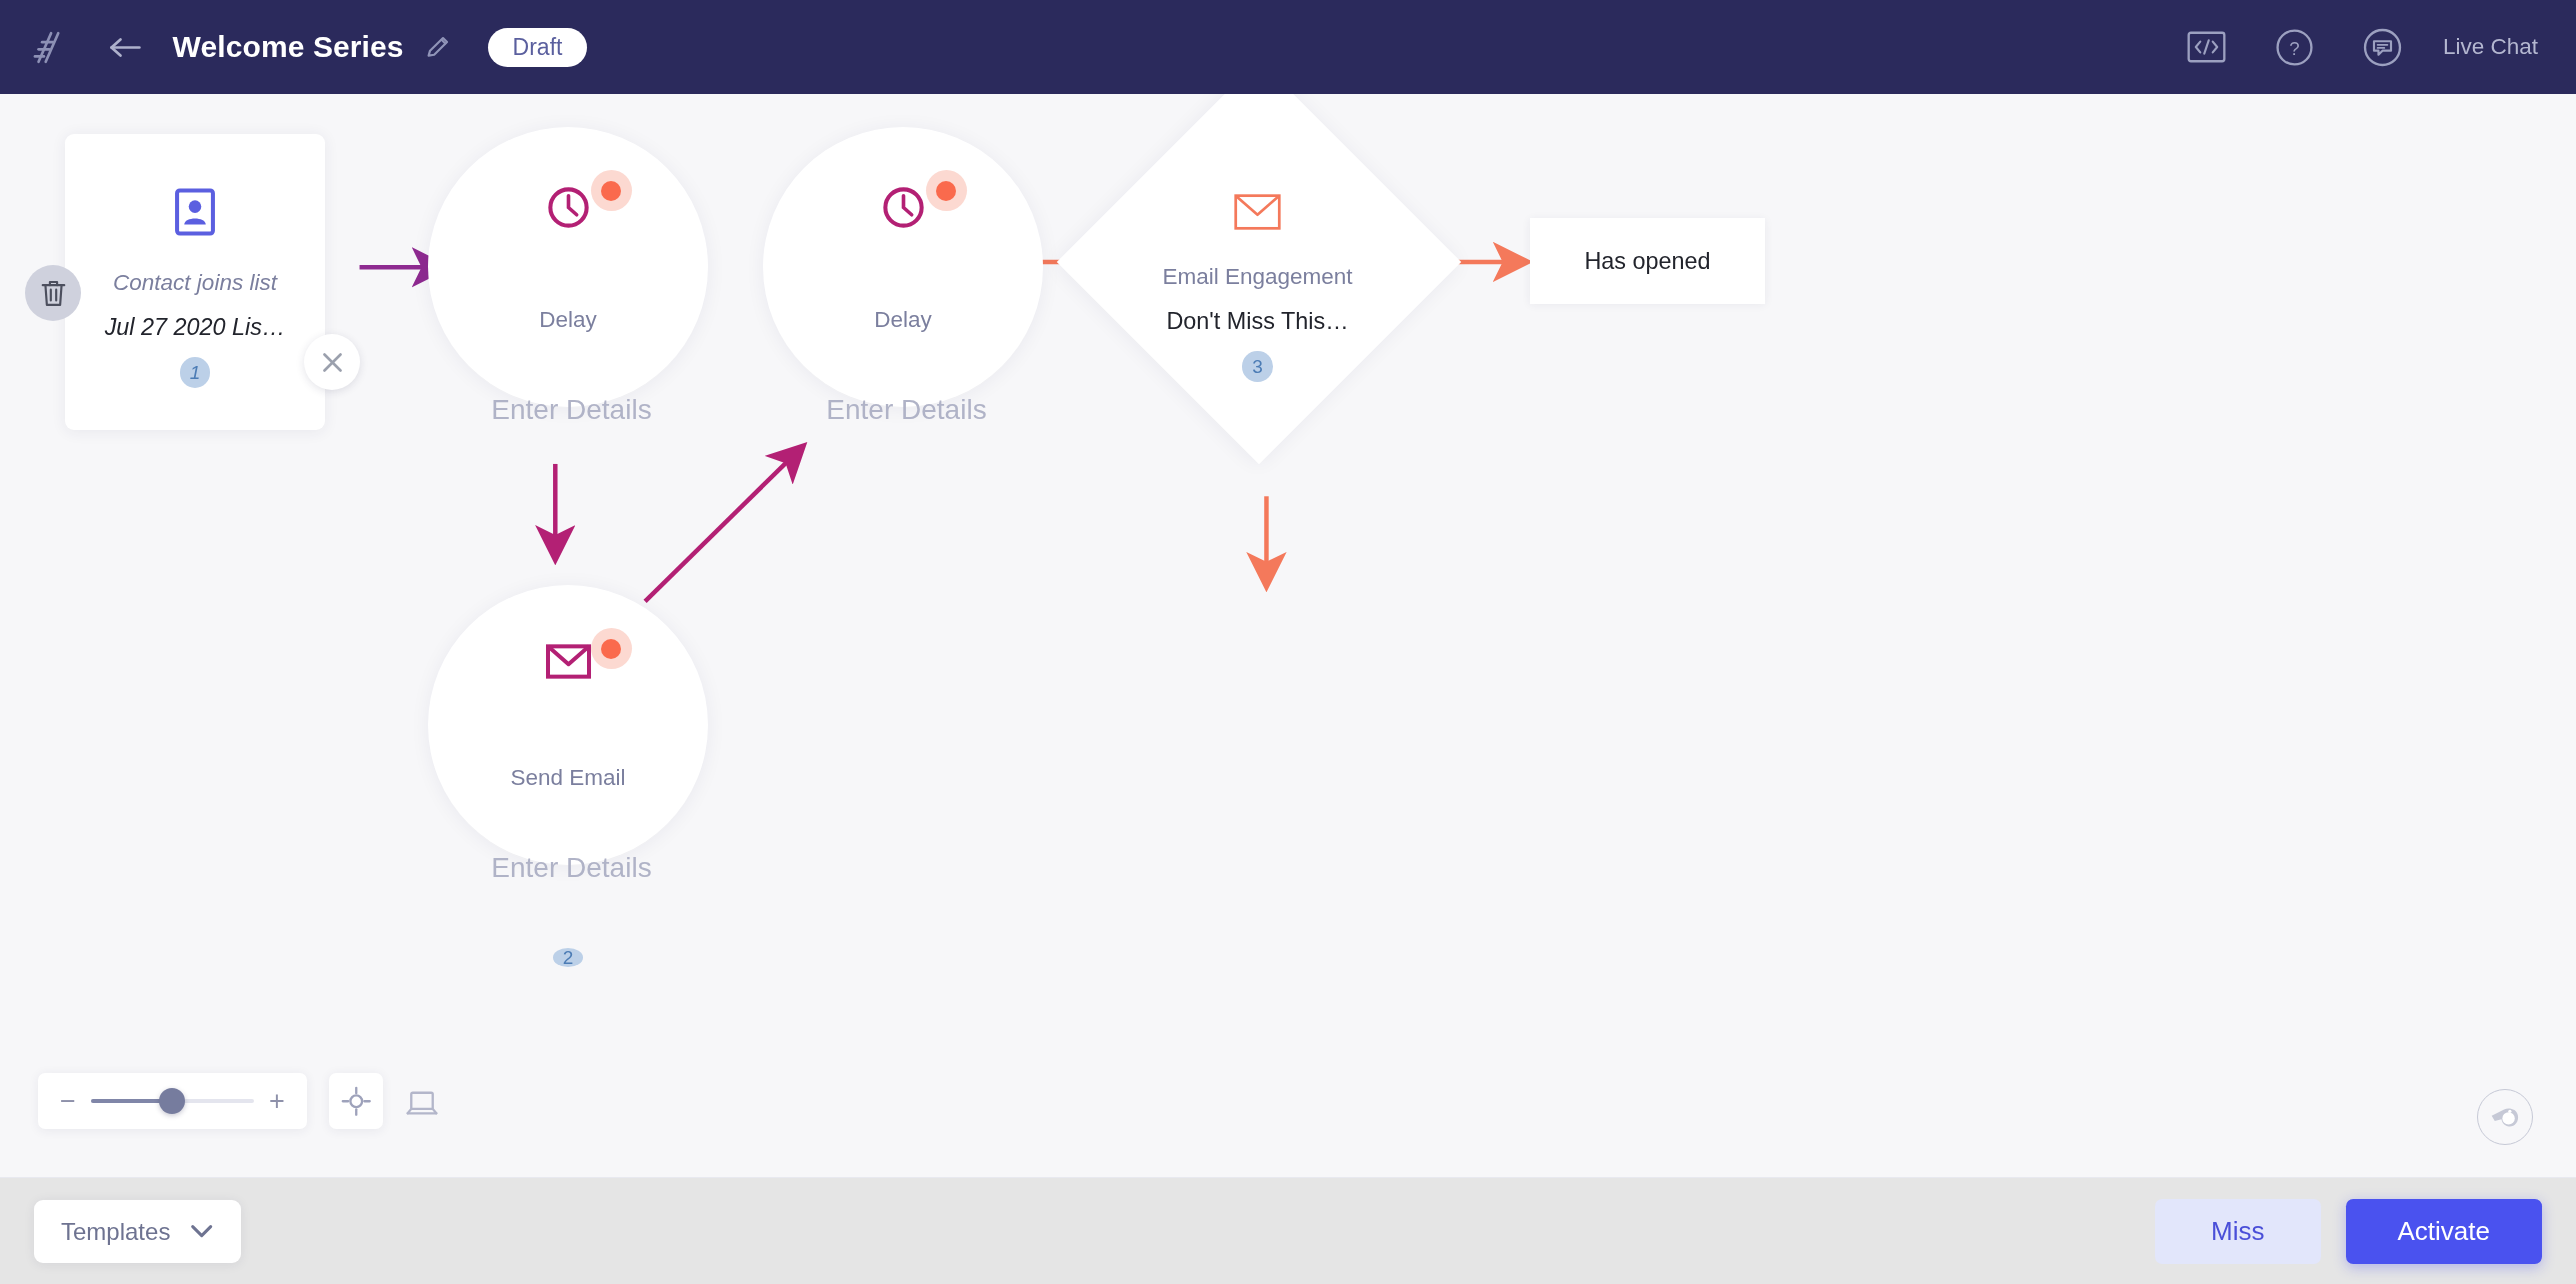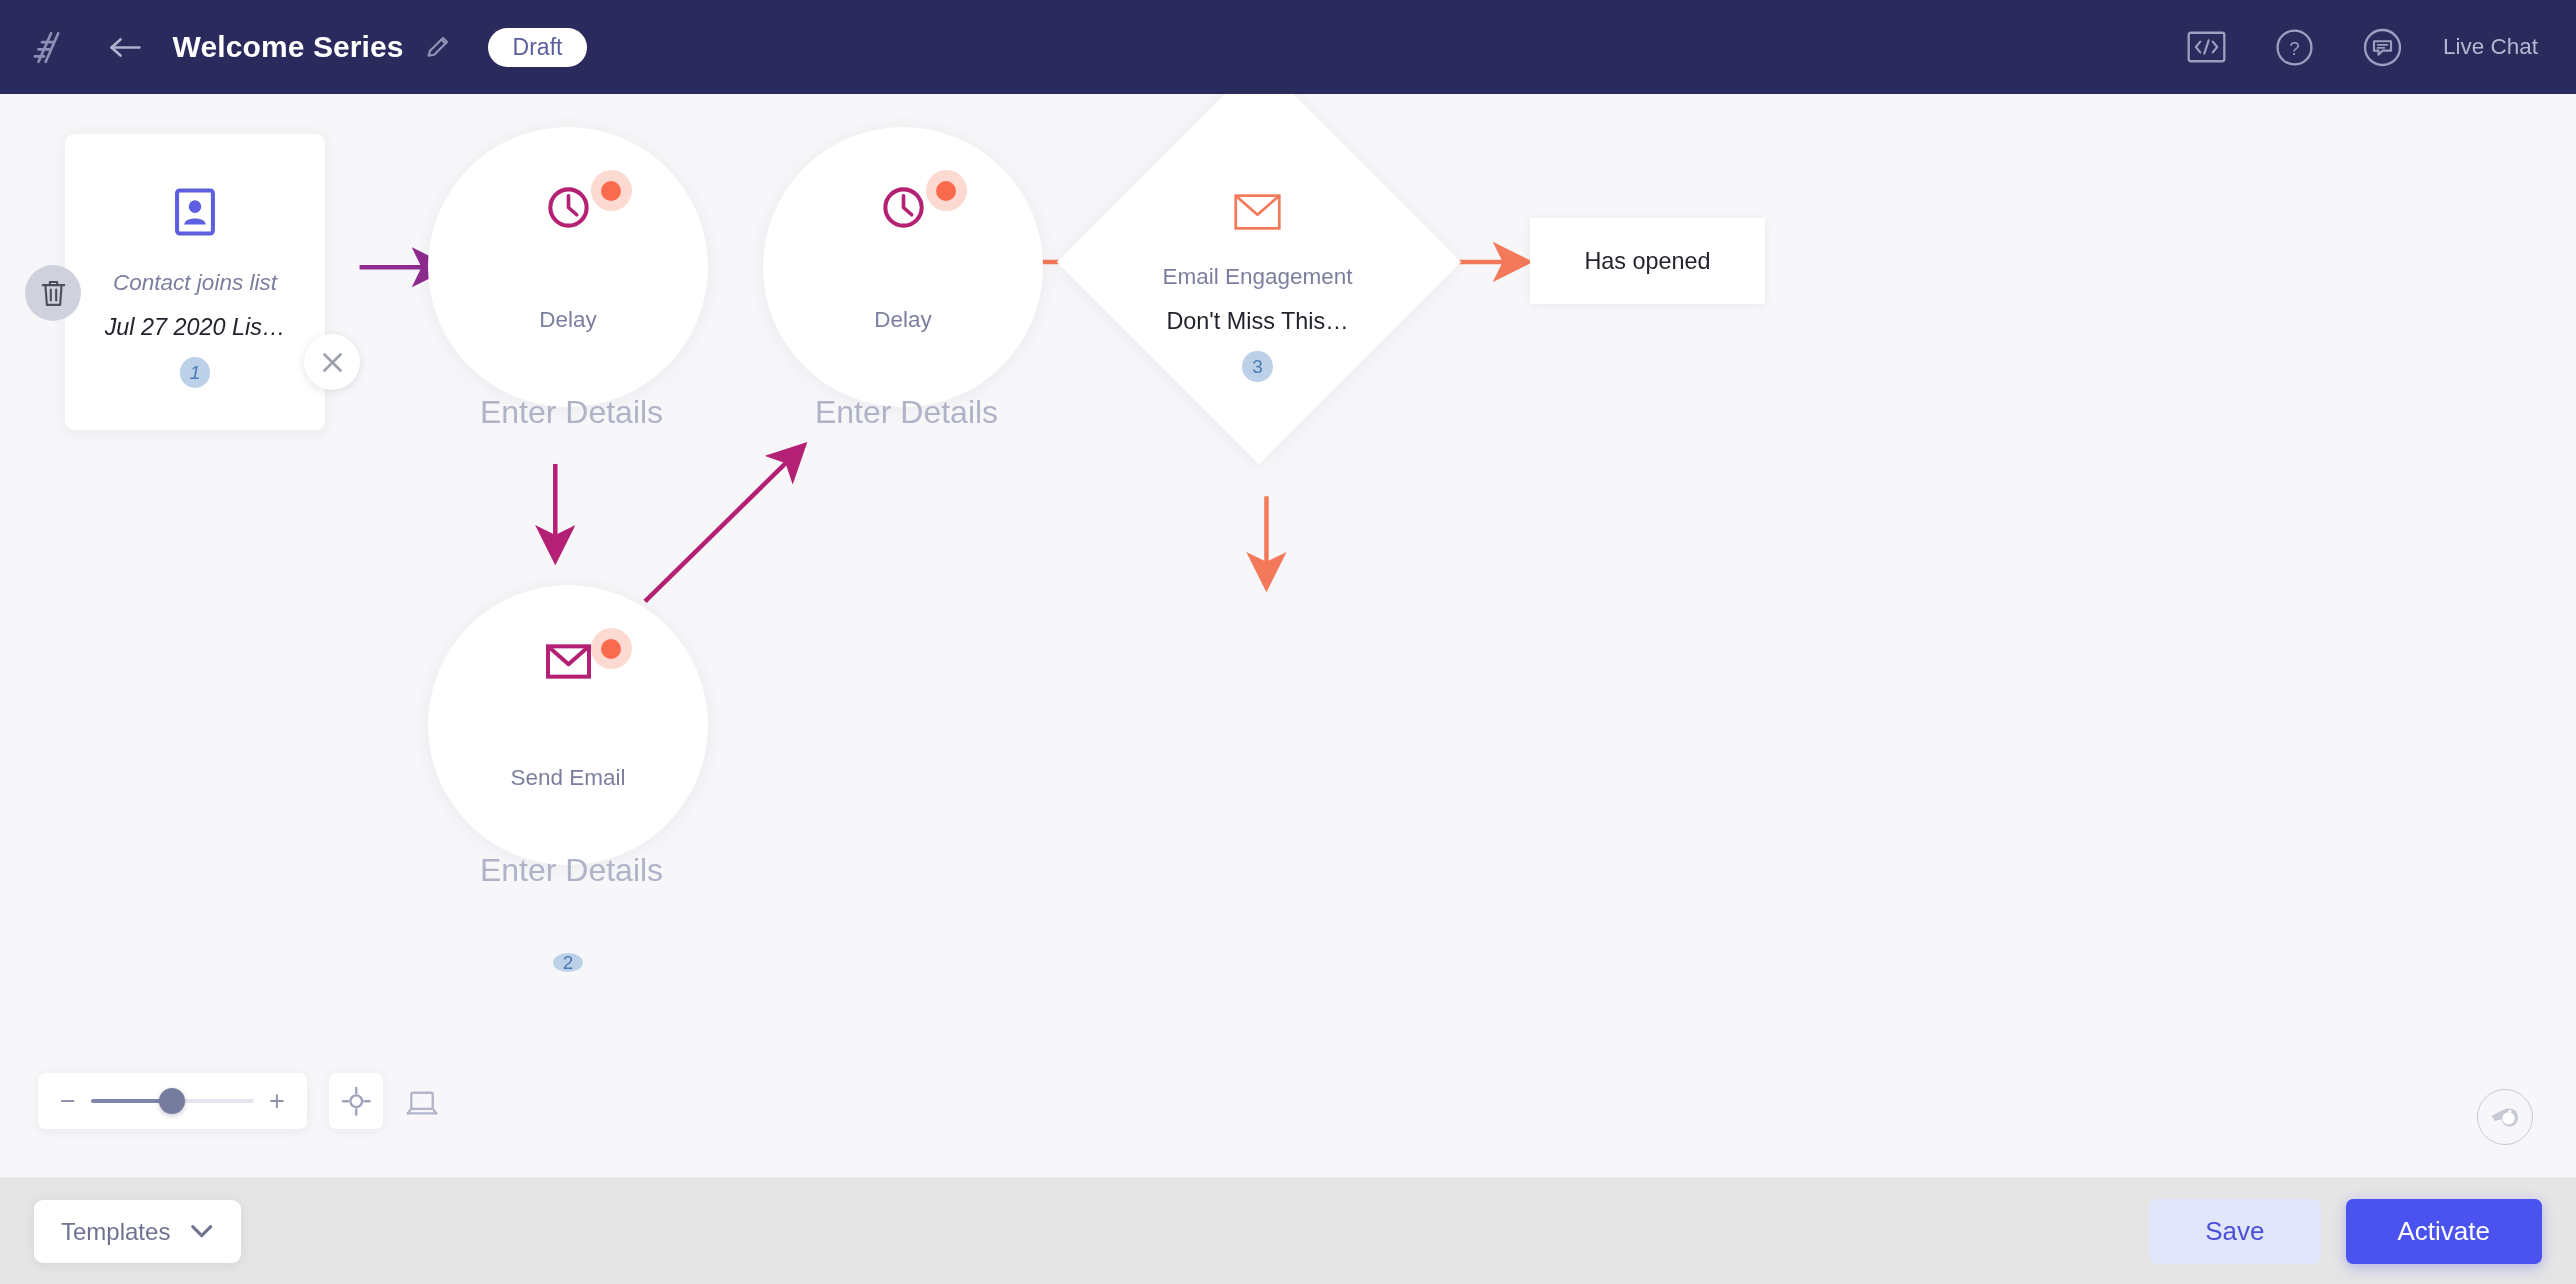--- a/index.html
+++ b/index.html
@@ -103,21 +103,21 @@
     color: #7b7f9e;
     white-space: nowrap;
   }
   .node-sub-dark {
     font-size: 23.4px;
     color: #22242c;
     margin-top: 18px;
     white-space: nowrap;
   }
   .node-sub-light {
-    font-size: 32px;
+    font-size: 28px;
     color: #b0b3c7;
     margin-top: 12.6px;
     white-space: nowrap;
     margin-left: 7px;
   }
   .step-badge {
     margin-top: 16px;
     width: 30.5px; height: 30.5px;
     border-radius: 50%;
     background: #bcd0e8;
@@ -573,19 +573,19 @@
     <div class="templates-btn">
       <span>Templates</span>
       <span class="chev">
         <svg width="23.4" height="14.4" viewBox="0 0 26 16">
           <path d="M3 3 L13 13 L23 3" fill="none" stroke="#6e7391" stroke-width="3.4" stroke-linecap="round" stroke-linejoin="round"></path>
         </svg>
       </span>
     </div>
 
     <div class="bar-right">
-      <button class="btn-save">Save</button>
+      <button class="btn-save">Miss</button>
       <button class="btn-activate">Activate</button>
     </div>
   </div>
 
 </div>
 
 
 </body></html>

